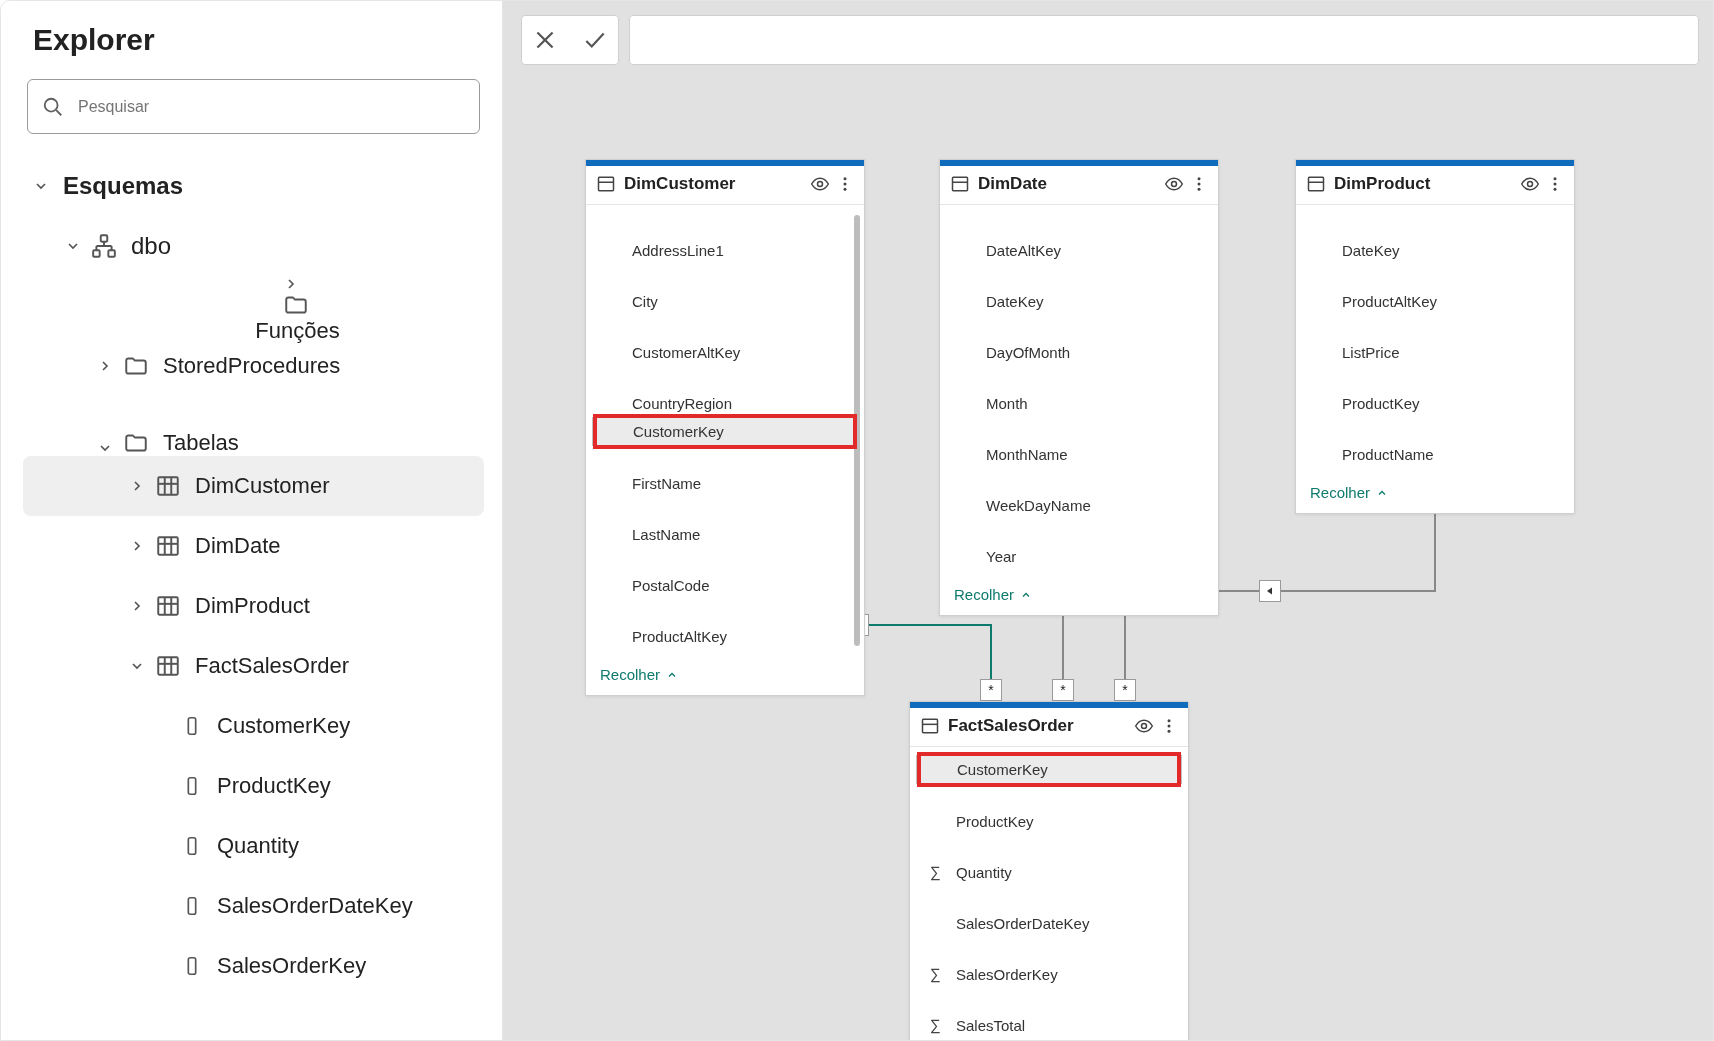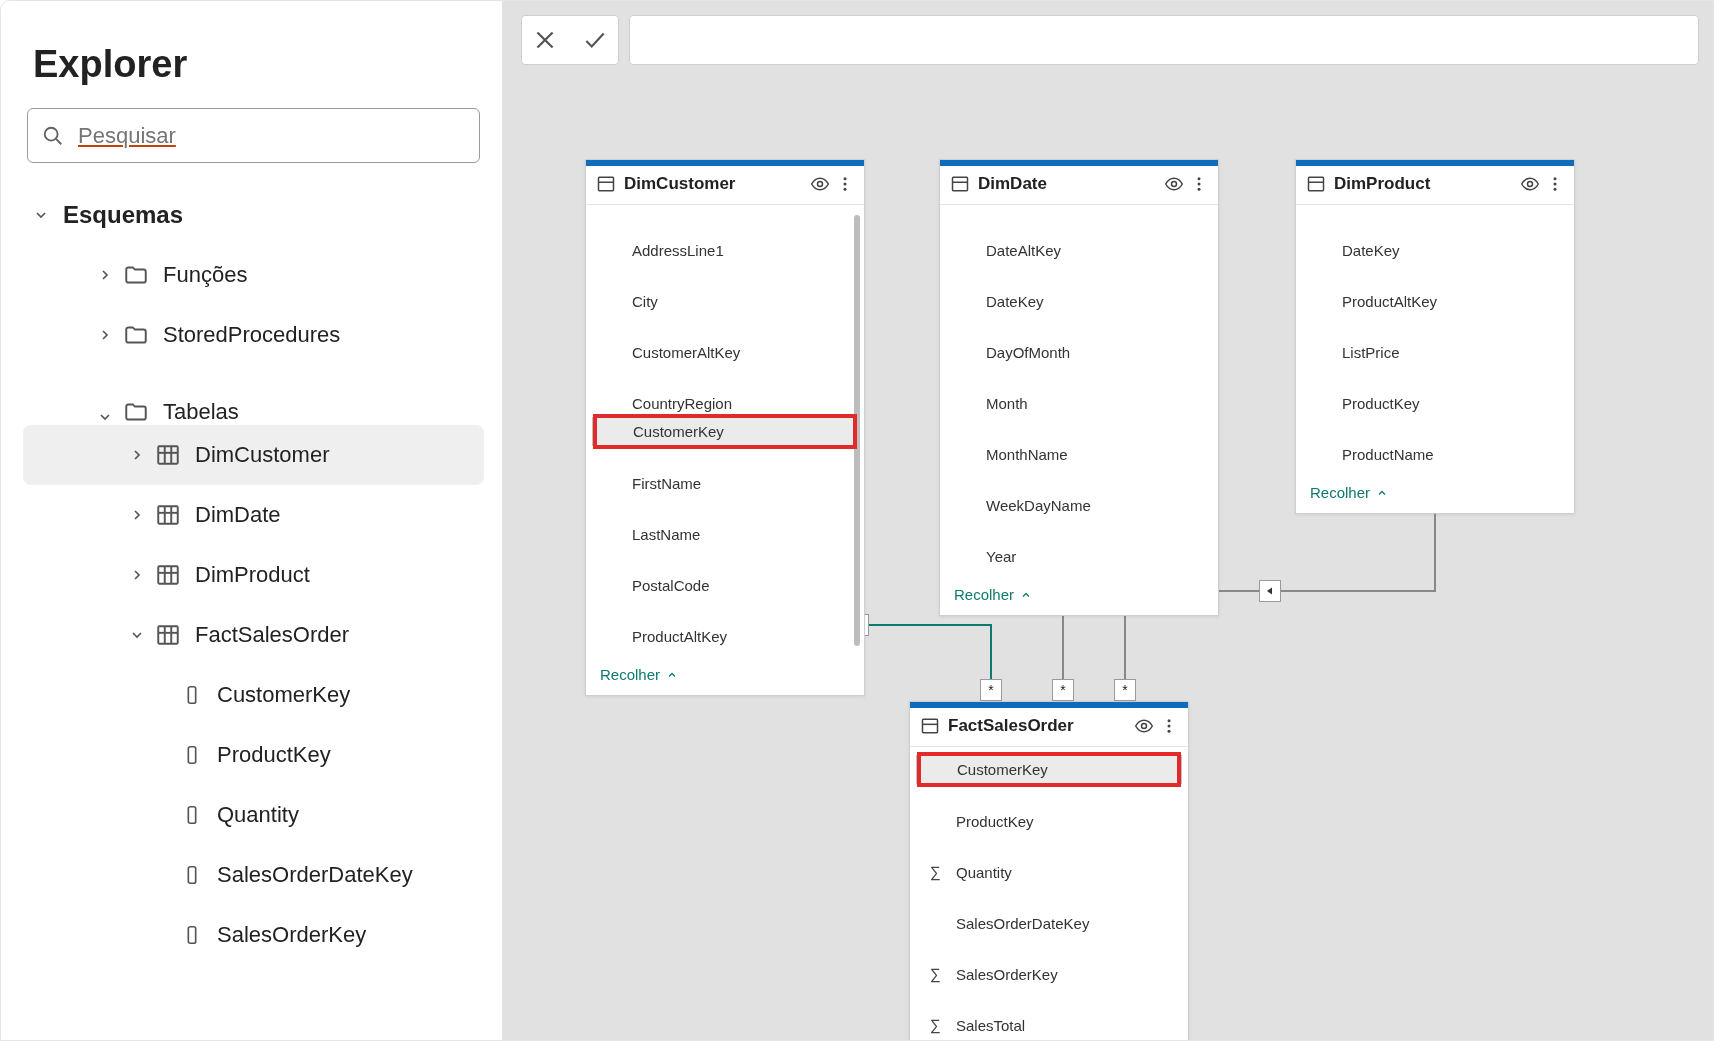--- a/index.html
+++ b/index.html
@@ -1,23 +1,23 @@
 <!DOCTYPE html>
 <html><head>
 <meta charset="utf-8">
 <style>
   * { box-sizing: border-box; }
   html, body { margin:0; padding:0; font-family: "Segoe UI", Arial, sans-serif; background:#fff; color:#222; }
   .app { display:flex; width:1714px; height:1041px; overflow:hidden; border:1px solid #e5e5e5; border-top-left-radius:10px; }
 
   
   .sidebar { width:502px; background:#fff; border-right:1px solid #e5e5e5; padding:20px 18px 0 22px; }
-  .sidebar-title { font-size:38px; font-weight:700; margin:22px 0 22px 10px; }
+  .sidebar-title { font-size:30px; font-weight:700; margin:2px 0 22px 10px; }
   .search-box { display:flex; align-items:center; border:1px solid #9a9a9a; border-radius:6px; height:55px; padding:0 14px; margin:0 4px 22px 4px; }
-  .search-box input { border:none; outline:none; font-size:22px; flex:1; color:#c2410c; background:transparent;text-decoration:underline; }
+  .search-box input { border:none; outline:none; font-size:16px; flex:1; color:#c2410c; background:transparent; }
   .search-icon { width:22px; height:22px; margin-right:12px; color:#606060; }
 
   .tree { font-size:22px; }
   .tree-row { display:flex; align-items:center; height:60px; border-radius:8px; cursor:pointer; }
   .tree-row.selected { background:#efefef; }
   .chev { width:16px; height:16px; color:#555; flex-shrink:0; }
   .lbl { margin-left:14px; white-space:nowrap; }
   .bold { font-weight:700; font-size:24px; }
 
   .ic { width:26px; height:26px; flex-shrink:0; color:#555; }
@@ -72,22 +72,37 @@
 
     <div class="tree">
 
       <div class="tree-row" style="padding-left:10px;">
         <svg class="chev" viewBox="0 0 24 24" fill="none" stroke="currentColor" stroke-width="2.5">
             <polyline points="6 9 12 15 18 9"></polyline>
           </svg>
         <span class="lbl bold">Esquemas</span>
       </div>
 
-
-      <div class="tree-row" style="padding-left:74px;">
+      <div class="tree-row" style="padding-left:42px;">
+        <svg class="chev" viewBox="0 0 24 24" fill="none" stroke="currentColor" stroke-width="2.5">
+            <polyline points="6 9 12 15 18 9"></polyline>
+          </svg>
+        <svg class="ic" viewBox="0 0 24 24" fill="none" stroke="currentColor" stroke-width="1.8" style="margin-left:10px;">
+            <rect x="9" y="2" width="6" height="6" rx="1"></rect>
+            <rect x="2" y="16" width="6" height="6" rx="1"></rect>
+            <rect x="16" y="16" width="6" height="6" rx="1"></rect>
+            <line x1="12" y1="8" x2="12" y2="12"></line>
+            <line x1="5" y1="16" x2="5" y2="12"></line>
+            <line x1="19" y1="16" x2="19" y2="12"></line>
+            <line x1="5" y1="12" x2="19" y2="12"></line>
+          </svg>
+        <span class="lbl" style="font-size:24px;">dbo</span>
+      </div>
+
+      <div class="tree-row" style="padding-left:74px;flex-direction:column;">
         <svg class="chev" viewBox="0 0 24 24" fill="none" stroke="currentColor" stroke-width="2.5">
             <polyline points="9 6 15 12 9 18"></polyline>
           </svg>
         <svg class="ic" viewBox="0 0 24 24" fill="none" stroke="currentColor" stroke-width="1.8" style="margin-left:10px;">
             <path d="M3 7a2 2 0 0 1 2-2h4l2 2h8a2 2 0 0 1 2 2v8a2 2 0 0 1-2 2H5a2 2 0 0 1-2-2z"></path>
           </svg>
         <span class="lbl">Funções</span>
       </div>
 
       <div class="tree-row" style="padding-left:74px;">

